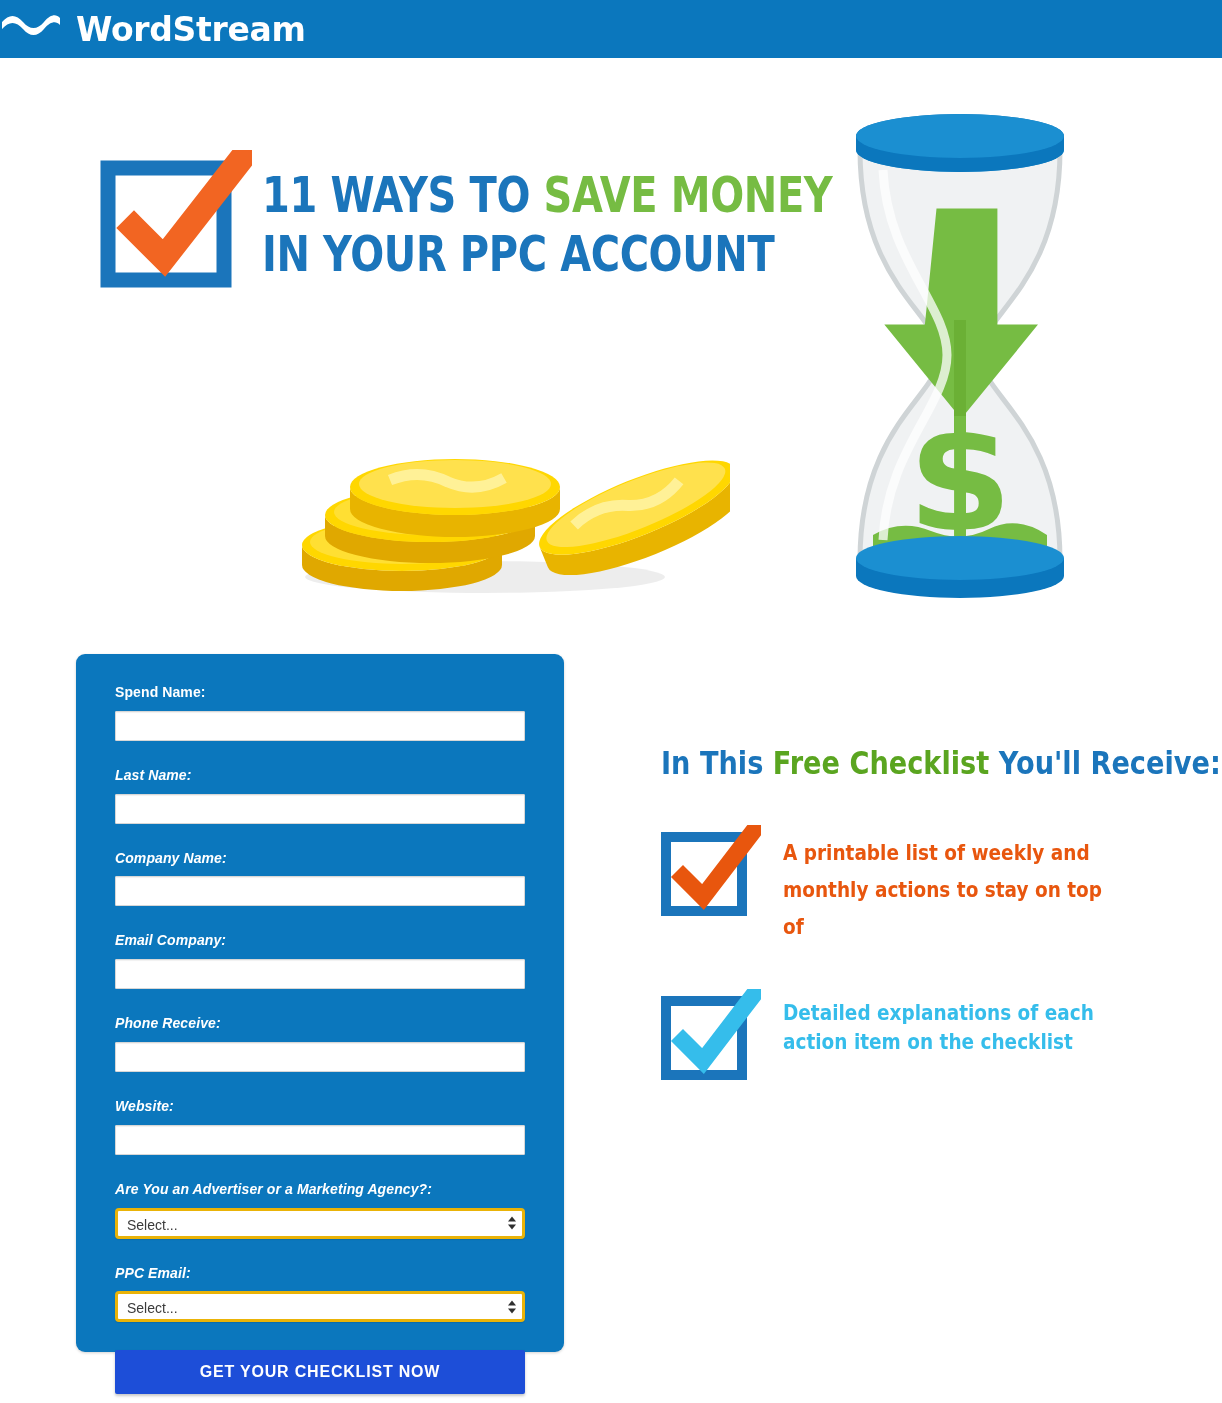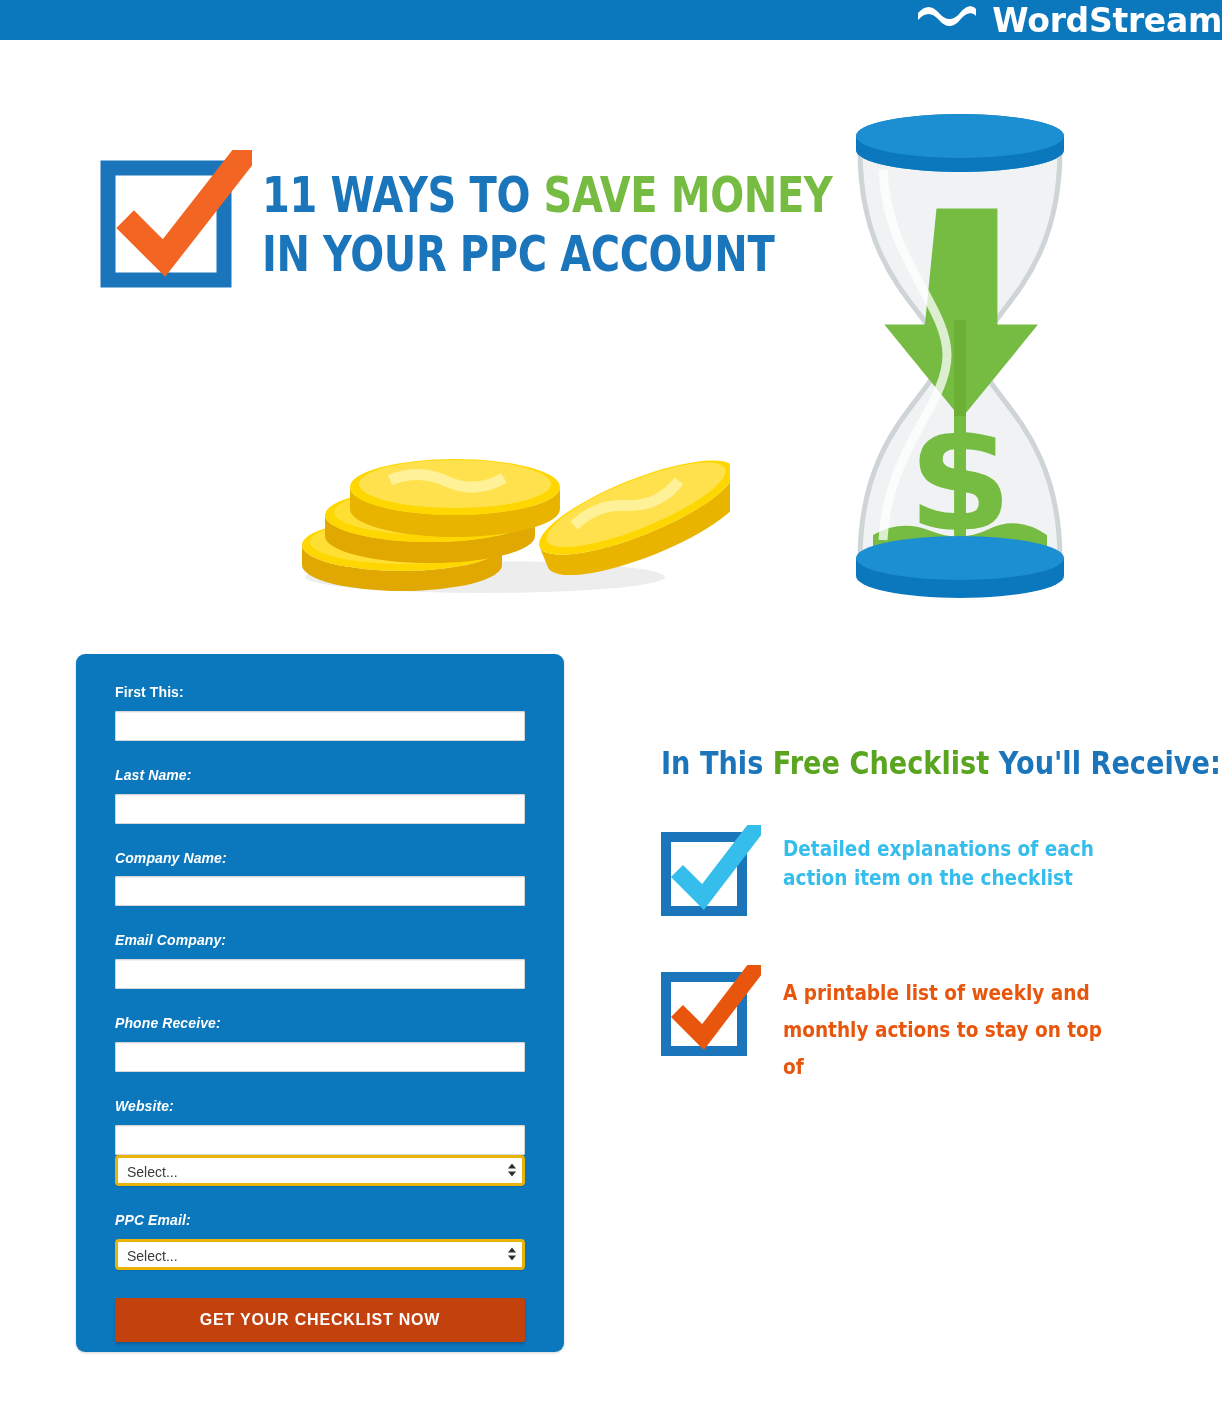--- a/index.html
+++ b/index.html
@@ -11,23 +11,23 @@
   body {
     width: 1222px; height: 1403px;
     position: relative; overflow: hidden;
     font-family: "Liberation Sans", sans-serif;
     -webkit-font-smoothing: antialiased;
   }
 
   
   .topbar {
     position: absolute; left: 0; top: 0;
-    width: 1222px; height: 40px;
+    width: 1222px; height: 58px;
     background: #0b77bd;
-    display: flex; align-items: center; justify-content: flex-end;
+    display: flex; align-items: center; justify-content: flex-start;
   }
   .brand { display: flex; align-items: center; gap: 14px; }
   .brand-mark { display: block; }
   .brand-name {
     color: #ffffff;
     font-size: 33px;
     font-weight: bold;
     letter-spacing: -0.3px;
     line-height: 1;
     font-family: "DejaVu Sans", sans-serif;
@@ -114,21 +114,21 @@
     border-left: 4px solid transparent;
     border-right: 4px solid transparent;
   }
   .tri-up { border-bottom: 5px solid #2f2f2f; }
   .tri-dn { border-top: 5px solid #2f2f2f; }
 
   .cta-button {
     display: block;
     width: 410px; height: 44px;
     margin-top: 28px;
-    background: #c2410c;
+    background: #1d4ed8;
     border: none;
     border-radius: 2px;
     box-shadow: 0 2px 3px rgba(0,0,0,0.22);
     color: #ffffff;
     font-family: "Liberation Sans", sans-serif;
     font-size: 16px;
     font-weight: bold;
     letter-spacing: 0.8px;
     cursor: pointer;
   }
@@ -252,34 +252,35 @@
       <path d="M21,448 L21,466 a104,22 0 0,0 208,0 L229,448 Z" fill="#0b77bd"></path>
       <ellipse cx="125" cy="448" rx="104" ry="22" fill="#1b8fd1"></ellipse>
 
       <path d="M48,60 C52,150 112,195 112,245 C112,295 52,340 48,430" fill="none" stroke="#ffffff" stroke-width="9" opacity="0.75"></path>
     </svg>
   </span>
 </div>
 
 <form class="form-panel">
   <div id="form-fields">
-      <div class="field-label">First This:</div>
+      <div class="field-label">Spend Name:</div>
       <input class="text-input" type="text" placeholder="" value="" style="">
       <div class="field-label spaced">Last Name:</div>
       <input class="text-input" type="text" placeholder="" value="" style="">
       <div class="field-label spaced">Company Name:</div>
       <input class="text-input" type="text" placeholder="" value="" style="">
       <div class="field-label spaced">Email Company:</div>
       <input class="text-input" type="text" placeholder="" value="" style="">
       <div class="field-label spaced">Phone Receive:</div>
       <input class="text-input" type="text" placeholder="" value="" style="">
       <div class="field-label spaced">Website:</div>
       <input class="text-input" type="text" placeholder="" value="" style="">
     </div>
   <div id="form-selects">
+      <div class="field-label spaced">Are You an Advertiser or a Marketing Agency?:</div>
       <div class="select-wrap">
         <div class="select-input">Select...</div>
         <div class="select-arrows">
           <span class="tri-up"></span>
           <span class="tri-dn"></span>
         </div>
       </div>
       <div class="field-label spaced">PPC Email:</div>
       <div class="select-wrap">
         <div class="select-input">Select...</div>
@@ -291,25 +292,25 @@
     </div>
   <button type="submit" class="cta-button">GET YOUR CHECKLIST NOW</button>
 </form>
 
 <div class="benefits">
   <h2 class="benefits-title"><span>In This </span><span class="accent">Free Checklist</span><span> You'll Receive:</span></h2>
   <div id="benefit-list">
       <div class="benefit-row">
         <span class="mini-check"><svg width="100" height="92" viewBox="0 0 100 92">
             <rect x="5" y="12" width="76" height="74" fill="none" stroke="#1b75bb" stroke-width="10"></rect>
+            <path d="M22,52 L42,72 L94,4" fill="none" stroke="#e8560e" stroke-width="17" stroke-linecap="square"></path>
+          </svg></span>
+        <div class="benefit-text orange">A printable list of weekly and monthly actions to stay on top of</div>
+      </div>
+      <div class="benefit-row">
+        <span class="mini-check"><svg width="100" height="92" viewBox="0 0 100 92">
+            <rect x="5" y="12" width="76" height="74" fill="none" stroke="#1b75bb" stroke-width="10"></rect>
             <path d="M22,52 L42,72 L94,4" fill="none" stroke="#35bdeb" stroke-width="17" stroke-linecap="square"></path>
           </svg></span>
         <div class="benefit-text cyan">Detailed explanations of each action item on the checklist</div>
       </div>
-      <div class="benefit-row">
-        <span class="mini-check"><svg width="100" height="92" viewBox="0 0 100 92">
-            <rect x="5" y="12" width="76" height="74" fill="none" stroke="#1b75bb" stroke-width="10"></rect>
-            <path d="M22,52 L42,72 L94,4" fill="none" stroke="#e8560e" stroke-width="17" stroke-linecap="square"></path>
-          </svg></span>
-        <div class="benefit-text orange">A printable list of weekly and monthly actions to stay on top of</div>
-      </div>
     </div>
 </div>
 
 </body></html>

